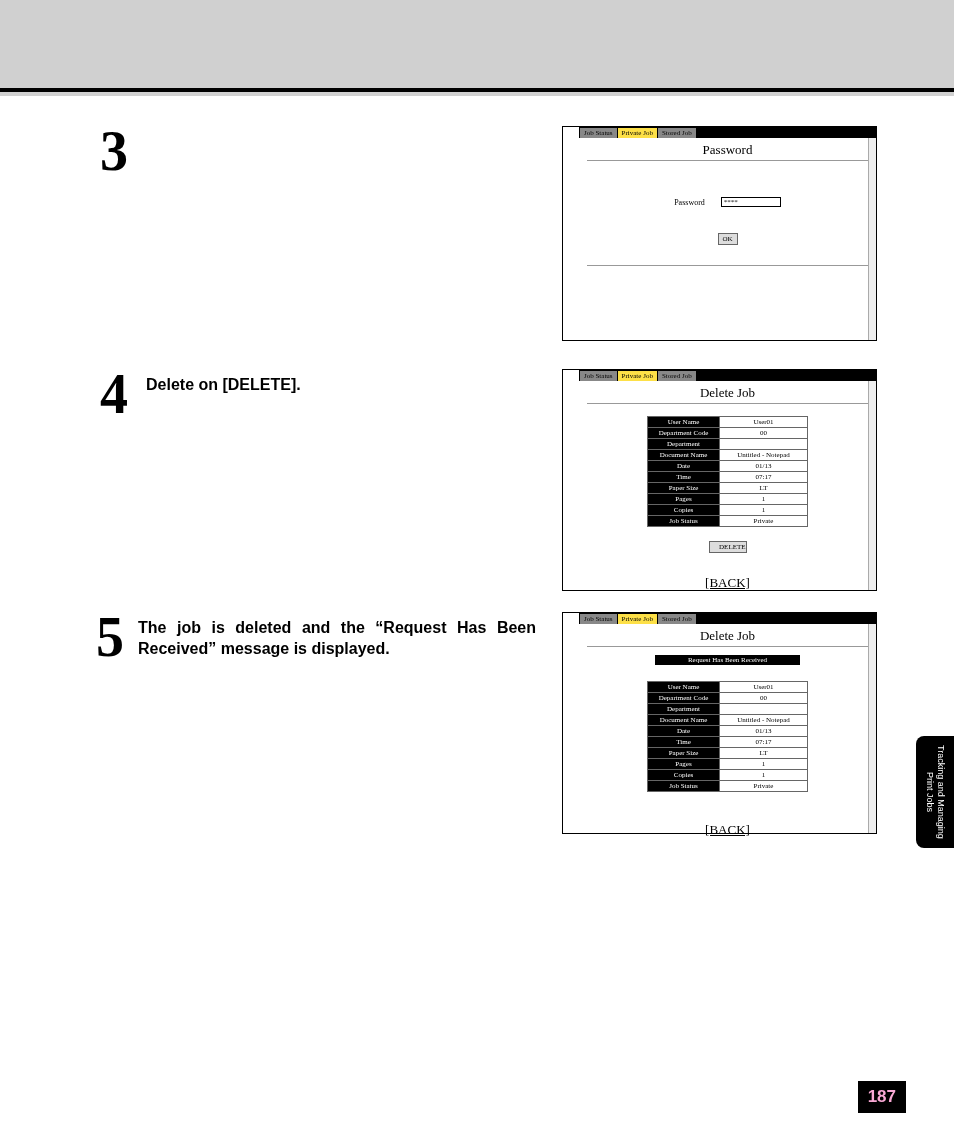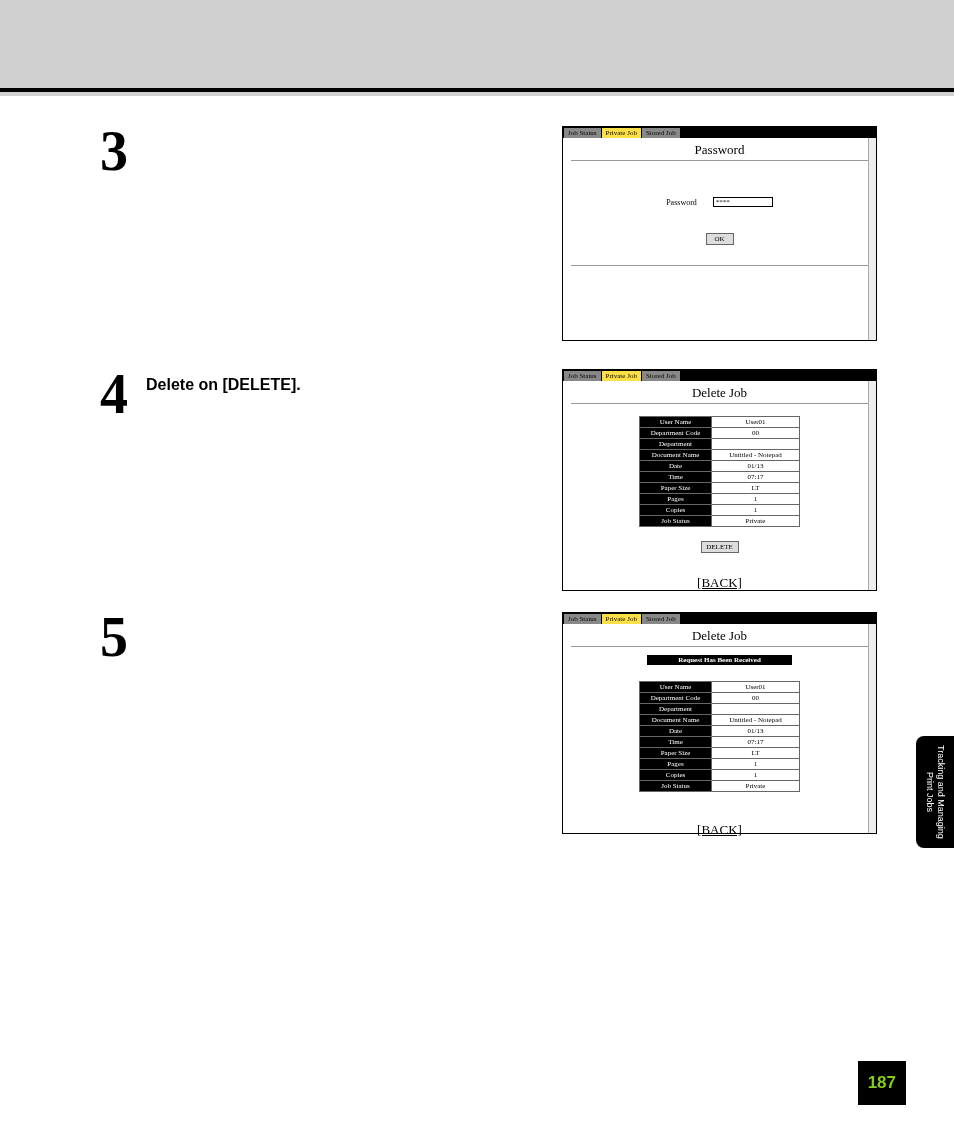--- a/index.html
+++ b/index.html
@@ -46,20 +46,21 @@
     text-align: justify;
   }
   .shot {
     position: absolute;
     left: 562px;
     width: 315px;
     border: 1px solid #000;
     background: #fff;
     font-family: "Times New Roman", serif;
     font-size: 8px;
+    padding-left: 16px;
   }
   .shot .tabbar {
     background: #000;
     height: 11px;
     display: flex;
     gap: 1px;
     padding: 1px 1px 0 1px;
   }
   .shot .tab {
     background: #888;
@@ -73,44 +74,44 @@
     text-align: center;
     font-size: 13px;
     padding: 4px 0 2px 0;
     border-bottom: 1px solid #999;
     margin: 0 8px;
   }
   .shot .body { padding: 10px; }
   .pw-row { display:flex; justify-content:center; gap:16px; align-items:center; margin-top:26px; }
   .pw-row .lbl { font-size:8px; }
   .pw-row .fld { border:1px solid #000; width:60px; height:10px; display:flex; align-items:center; padding-left:2px; font-size:7px; }
-  .okbtn { margin: 26px auto 0 auto; width:28px; text-align:center; border:1px solid #666; background:#ddd; font-size:7px; padding:1px 0;}
+  .okbtn { margin: 26px auto 0 auto; width:20px; text-align:center; border:1px solid #666; background:#ddd; font-size:7px; padding:1px 0;}
   .shot hr.sep { border:none; border-top:1px solid #999; margin: 10px 8px 0 8px;}
   .shot .scroll-edge { position:absolute; top:11px; right:0; width:8px; bottom:0; border-left:1px solid #aaa; background:#eee;}
   .infotable {
     margin: 12px auto 12px auto;
     border-collapse: collapse;
   }
   .infotable td {
     border: 1px solid #666;
     font-size: 7px;
     padding: 1px 4px;
     text-align: center;
   }
   .infotable td.k {
     background: #000;
     color: #fff;
     width: 72px;
   }
   .infotable td.v { width: 88px; background:#fff;}
-  .delbtn { margin:14px auto 12px auto; width:38px; text-align:center; border:1px solid #666; background:#ddd; font-size:7px; padding:1px 0;}
+  .delbtn { margin:14px auto 12px auto; width:38px; text-align:right; border:1px solid #666; background:#ddd; font-size:7px; padding:1px 0;}
   .backlink { text-align:center; font-size:13px; margin-top:22px; text-decoration:underline;}
   .banner {
     background:#000; color:#fff; text-align:center; font-size:7px; padding:1px 0;
-    width: 145px; margin: 8px auto 16px auto; font-weight: bold;
+    width: 145px; margin: 8px auto 16px auto;
   }
   .side-tab {
     position: absolute;
     right: 0;
     top: 640px;
     width: 38px;
     height: 112px;
     background: #000;
     color: #fff;
     font-size: 9px;
@@ -121,26 +122,26 @@
     border-bottom-left-radius:8px;
   }
   .side-tab .vt {
     writing-mode: vertical-rl;
     text-align:center;
     line-height:1.2;
   }
   .pagenum-box {
     position:absolute;
     right:48px;
-    bottom:40px;
+    bottom:32px;
     background:#000;
-    color:#84cc16;
+    color:#f9a8d4;
     font-weight:bold;
     font-size:17px;
-    padding:12px 10px;
+    padding:6px 10px;
   }
 </style>
 </head>
 <body>
 
 <div class="top-band"></div>
 
 <div class="page">
 
   <div class="step" style="top:30px;">
@@ -221,20 +222,21 @@
             <td class="v">Private</td>
           </tr>
     </tbody>
       </table>
     <div class="delbtn">DELETE</div>
     <div class="backlink">[BACK]</div>
   </div>
 
   <div class="step" style="top:516px;">
     <div class="step-num">5</div>
+    <div class="step-text">The job is deleted and the “Request Has Been Received” message is displayed.</div>
   </div>
   <div class="shot" style="top:516px; height:222px;">
     <div class="tabbar">
       <div class="tab">Job Status</div>
       <div class="tab active">Private Job</div>
       <div class="tab">Stored Job</div>
     </div>
     <div class="scroll-edge"></div>
     <div class="heading">Delete Job</div>
     <div class="banner">Request Has Been Received</div>

